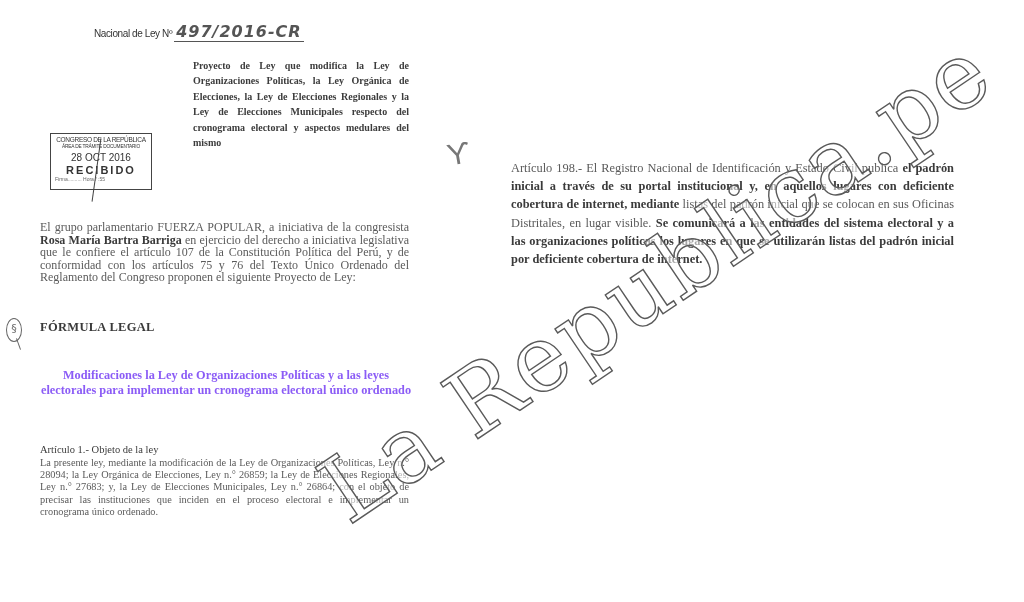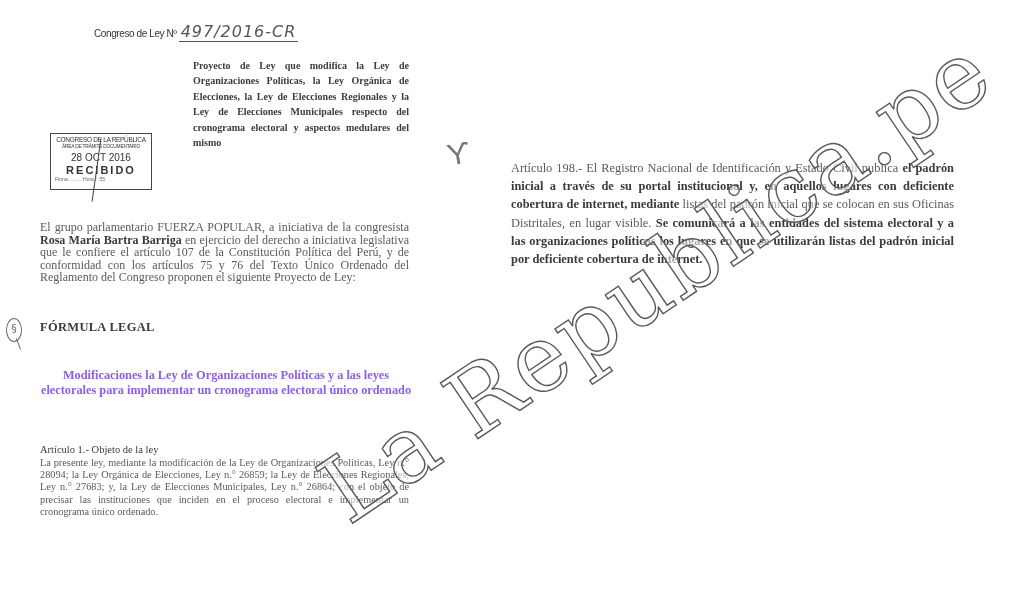--- a/index.html
+++ b/index.html
@@ -25,21 +25,21 @@
       letter-spacing: -0.4px;
       color: #333;
       white-space: nowrap;
     }
     .proyecto-line .handnum {
       font-family: "DejaVu Sans", sans-serif;
       font-size: 16px;
       color: #555;
       letter-spacing: 1px;
       font-style: italic;
-      font-weight: 400;
+      font-weight: 700;
       margin-left: 2px;
       border-bottom: 1px solid #555;
       padding: 0 2px;
     }
 
     
     .title-block {
       left: 193px; top: 58px;
       width: 216px;
       font-size: 10px;
@@ -182,21 +182,21 @@
       white-space: nowrap;
       letter-spacing: 2px;
       line-height: 1;
       pointer-events: none;
     }
   </style>
 </head>
 <body>
 
 <div class="abs proyecto-line">
-  <span>Congreso de Ley Nº</span><span class="handnum">497/2016-CR</span>
+  <span>Nacional de Ley Nº</span><span class="handnum">497/2016-CR</span>
 </div>
 
 <div class="abs title-block">Proyecto de Ley que modifica la Ley de Organizaciones Políticas, la Ley Orgánica de Elecciones, la Ley de Elecciones Regionales y la Ley de Elecciones Municipales respecto del cronograma electoral y aspectos medulares del mismo</div>
 
 <div class="abs stamp">
   <div class="s1">CONGRESO DE LA REPÚBLICA</div>
   <div class="s2">ÁREA DE TRÁMITE DOCUMENTARIO</div>
   <div class="s3">28 OCT 2016</div>
   <div class="s4">RECIBIDO</div>
   <div class="s5">Firma.......... Hora / :55</div>

